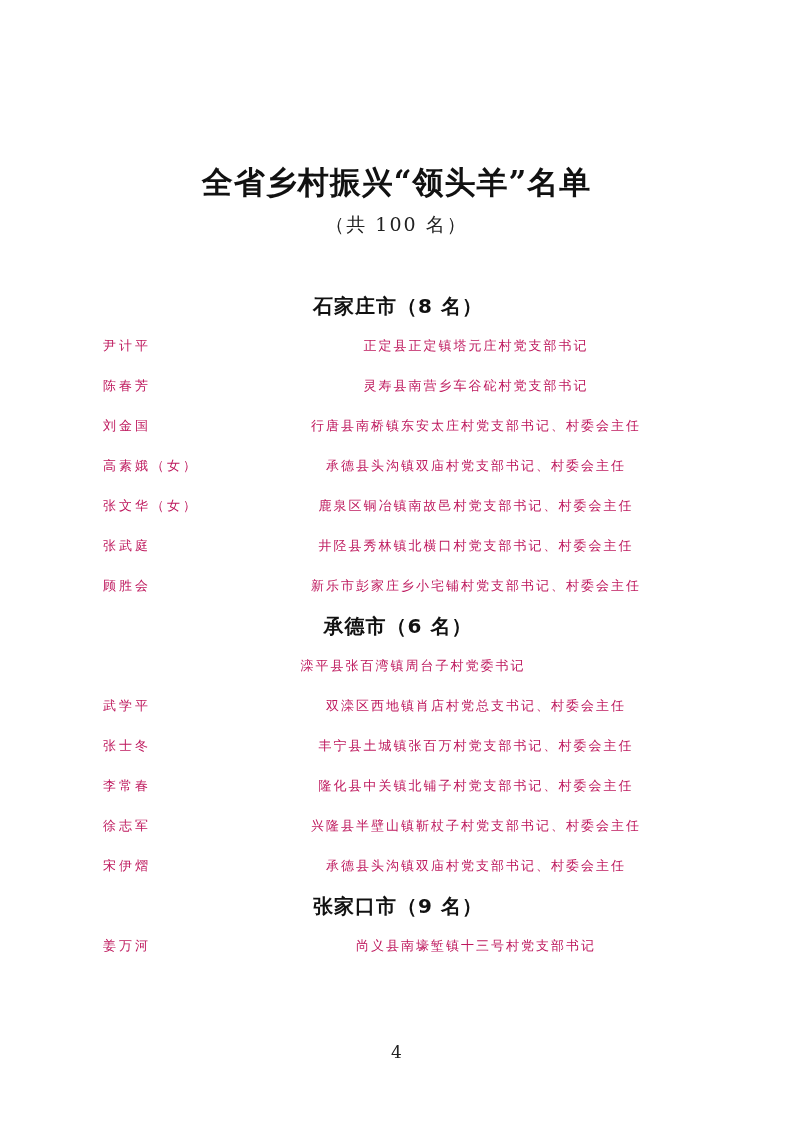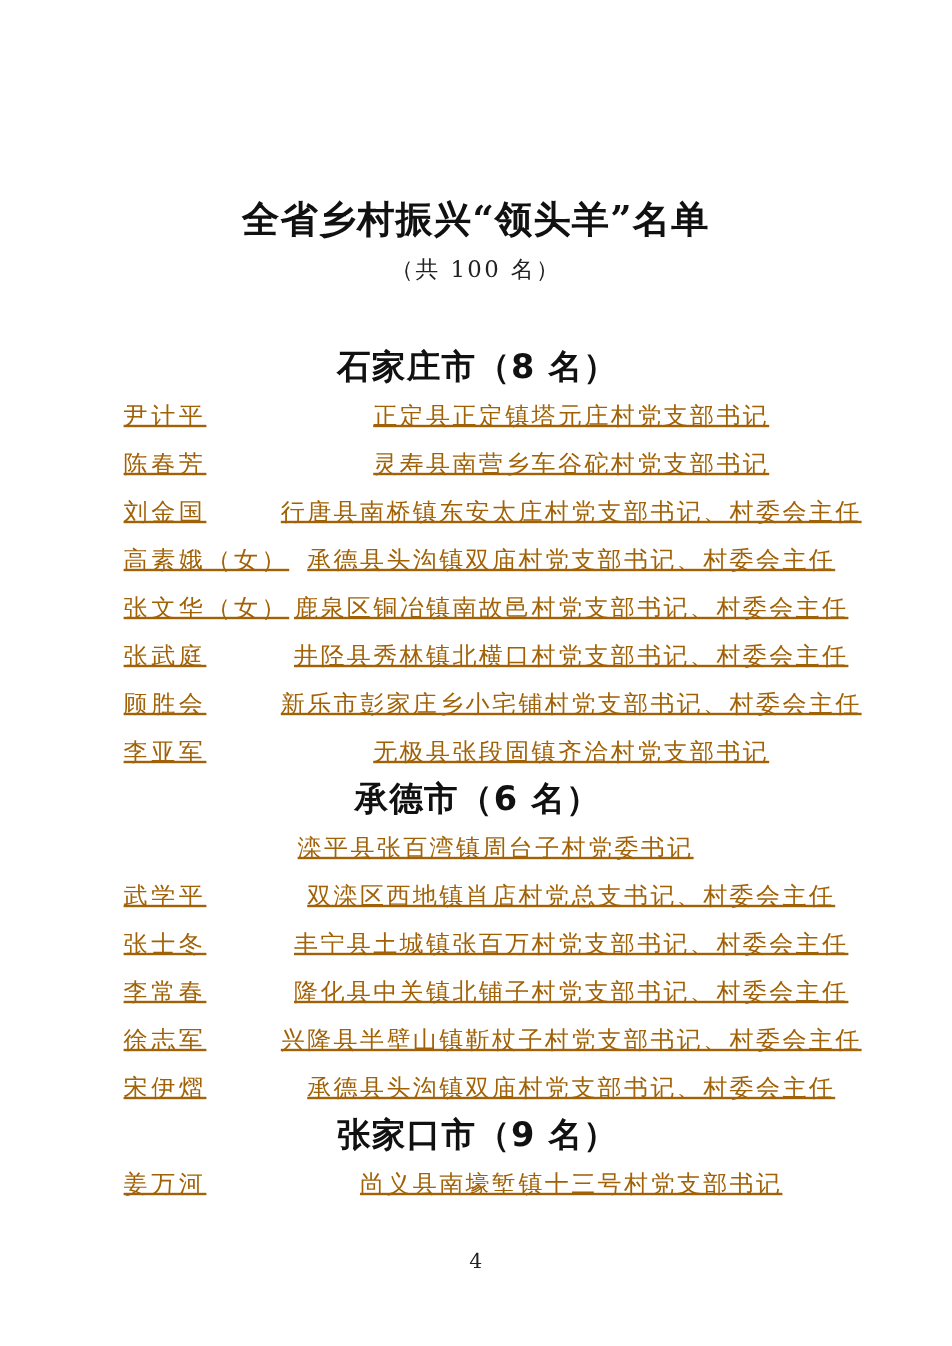--- a/index.html
+++ b/index.html
@@ -41,37 +41,36 @@
       color: #222;
     }
     .list {
       position: absolute;
       left: 103px;
       top: 286px;
       width: 620px;
     }
     .section-heading {
       text-align: center;
-      font-size: 28px;
+      font-size: 20px;
       font-weight: bold;
       font-family: "DejaVu Sans", "Liberation Sans", sans-serif;
       height: 40px;
       line-height: 40px;
       color: #111;
       width: 590px;
       letter-spacing: 1px;
     }
     .row {
       height: 40px;
       line-height: 40px;
-      font-size: 20px;
+      font-size: 13px;
       white-space: nowrap;
       display: flex;
-      color: #a16207;
-      text-decoration: underline;
+      color: #be185d;
     }
     .row .name {
       width: 126px;
       flex: 0 0 126px;
       letter-spacing: 3px;
     }
     .row .title-text {
       flex: 1 1 auto;
       letter-spacing: 2px;
       text-align: center;
@@ -116,24 +115,20 @@
       <span class="title-text">鹿泉区铜冶镇南故邑村党支部书记、村委会主任</span>
     </div>
     <div class="row">
       <span class="name">张武庭</span>
       <span class="title-text">井陉县秀林镇北横口村党支部书记、村委会主任</span>
     </div>
     <div class="row">
       <span class="name">顾胜会</span>
       <span class="title-text">新乐市彭家庄乡小宅铺村党支部书记、村委会主任</span>
     </div>
-    <div class="row">
-      <span class="name">李亚军</span>
-      <span class="title-text">无极县张段固镇齐洽村党支部书记</span>
-    </div>
 
     <div class="section-heading">承德市（6 名）</div>
     <div class="row">
       <span class="title-text">滦平县张百湾镇周台子村党委书记</span>
     </div>
     <div class="row">
       <span class="name">武学平</span>
       <span class="title-text">双滦区西地镇肖店村党总支书记、村委会主任</span>
     </div>
     <div class="row">

